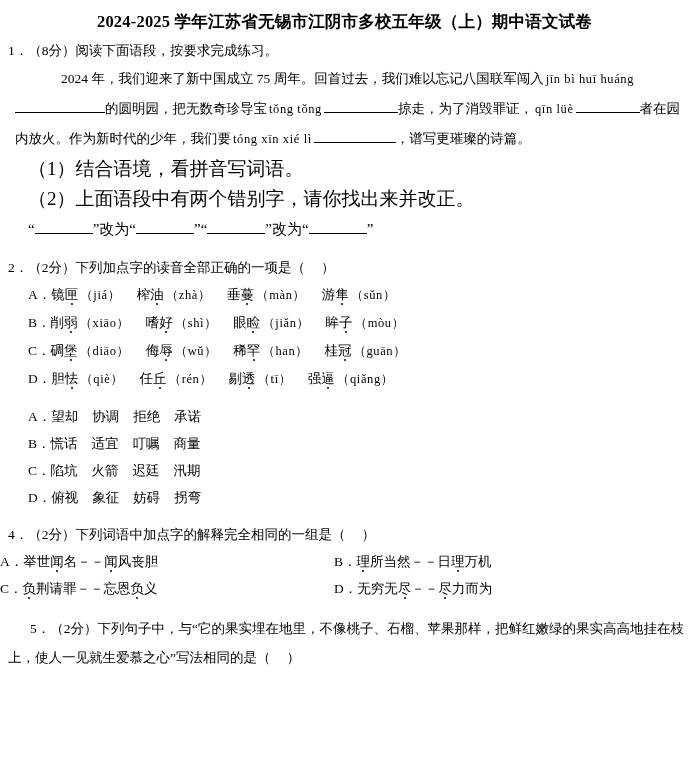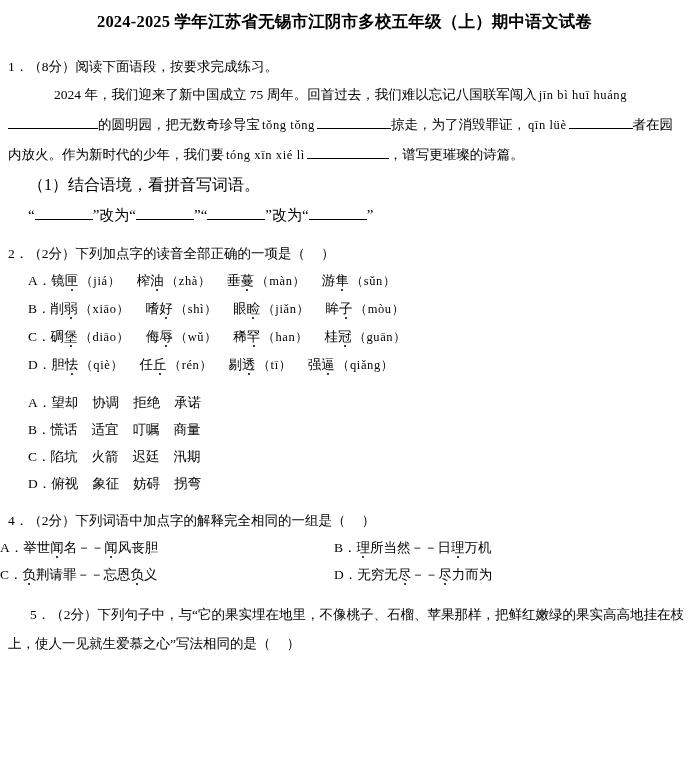--- a/index.html
+++ b/index.html
@@ -28,40 +28,40 @@
     font-size: 16.5px;
     font-weight: bold;
     letter-spacing: 0.2px;
     margin: 11px 0 0 0;
     line-height: 22px;
     white-space: nowrap;
   }
 
   
   .q-block {
-    margin-top: 20px;
+    margin-top: 4px;
   }
   .q-stem {
     font-size: 13.5px;
     line-height: 27px;
     padding-left: 8px;
     white-space: nowrap;
   }
   .q-num {
     font-family: "Liberation Serif", serif;
   }
   .paren-score {
     font-family: "Liberation Serif", serif;
   }
 
   
   .para {
     font-size: 13.5px;
     line-height: 29px;
-    padding-left: 8px;
+    padding-left: 15px;
     padding-right: 4px;
   }
   .para .first-line-indent {
     display: inline-block;
     width: 46px;
   }
   .pinyin {
     font-family: "Liberation Serif", serif;
     font-size: 12.5px;
     letter-spacing: 0.6px;
@@ -74,21 +74,21 @@
     height: 12px;
   }
   .blank.w90 { width: 90px; }
   .blank.w74 { width: 74px; }
   .blank.w64 { width: 64px; }
   .blank.w58 { width: 58px; }
   .blank.w82 { width: 82px; }
 
   
   .subq {
-    font-size: 16px;
+    font-size: 19px;
     line-height: 30px;
     padding-left: 28px;
     white-space: nowrap;
   }
   .correct-line {
     font-size: 15px;
     line-height: 30px;
     padding-left: 28px;
     white-space: nowrap;
   }
@@ -169,20 +169,23 @@
     </div>
 
     <div class="para">
       <span class="first-line-indent"></span><span>2024 年，我们迎来了新中国成立 75 周年。回首过去，我们难以忘记八国联军闯入</span><span class="pinyin">jīn bì huī huáng</span><span class="blank w90"></span><span>的圆明园，把无数奇珍导宝</span><span class="pinyin">tǒng tǒng</span><span class="blank w74"></span><span>掠走，为了消毁罪证，</span><span class="pinyin">qīn lüè</span><span class="blank w64"></span><span>者在园内放火。作为新时代的少年，我们要</span><span class="pinyin">tóng xīn xié lì</span><span class="blank w82"></span><span>，谱写更璀璨的诗篇。</span>
     </div>
 
     <div class="subq">
       <span>（1）</span><span>结合语境，看拼音写词语。</span>
     </div>
 
+    <div class="subq">
+      <span>（2）</span><span>上面语段中有两个错别字，请你找出来并改正。</span>
+    </div>
 
     <div class="correct-line">
       <span>“</span><span class="blank w58"></span><span>”</span><span>改为</span><span>“</span><span class="blank w58"></span><span>”</span><span>“</span><span class="blank w58"></span><span>”</span><span>改为</span><span>“</span><span class="blank w58"></span><span>”</span>
     </div>
   </div>
 
   <div class="q-block" style="margin-top:10px;">
     <div class="q-stem">
       <span class="q-num">2．</span><span class="paren-score">（2分）</span><span>下列加点字的读音全部正确的一项是（</span><span class="brackets">&nbsp;&nbsp;&nbsp;</span><span>）</span>
     </div>

